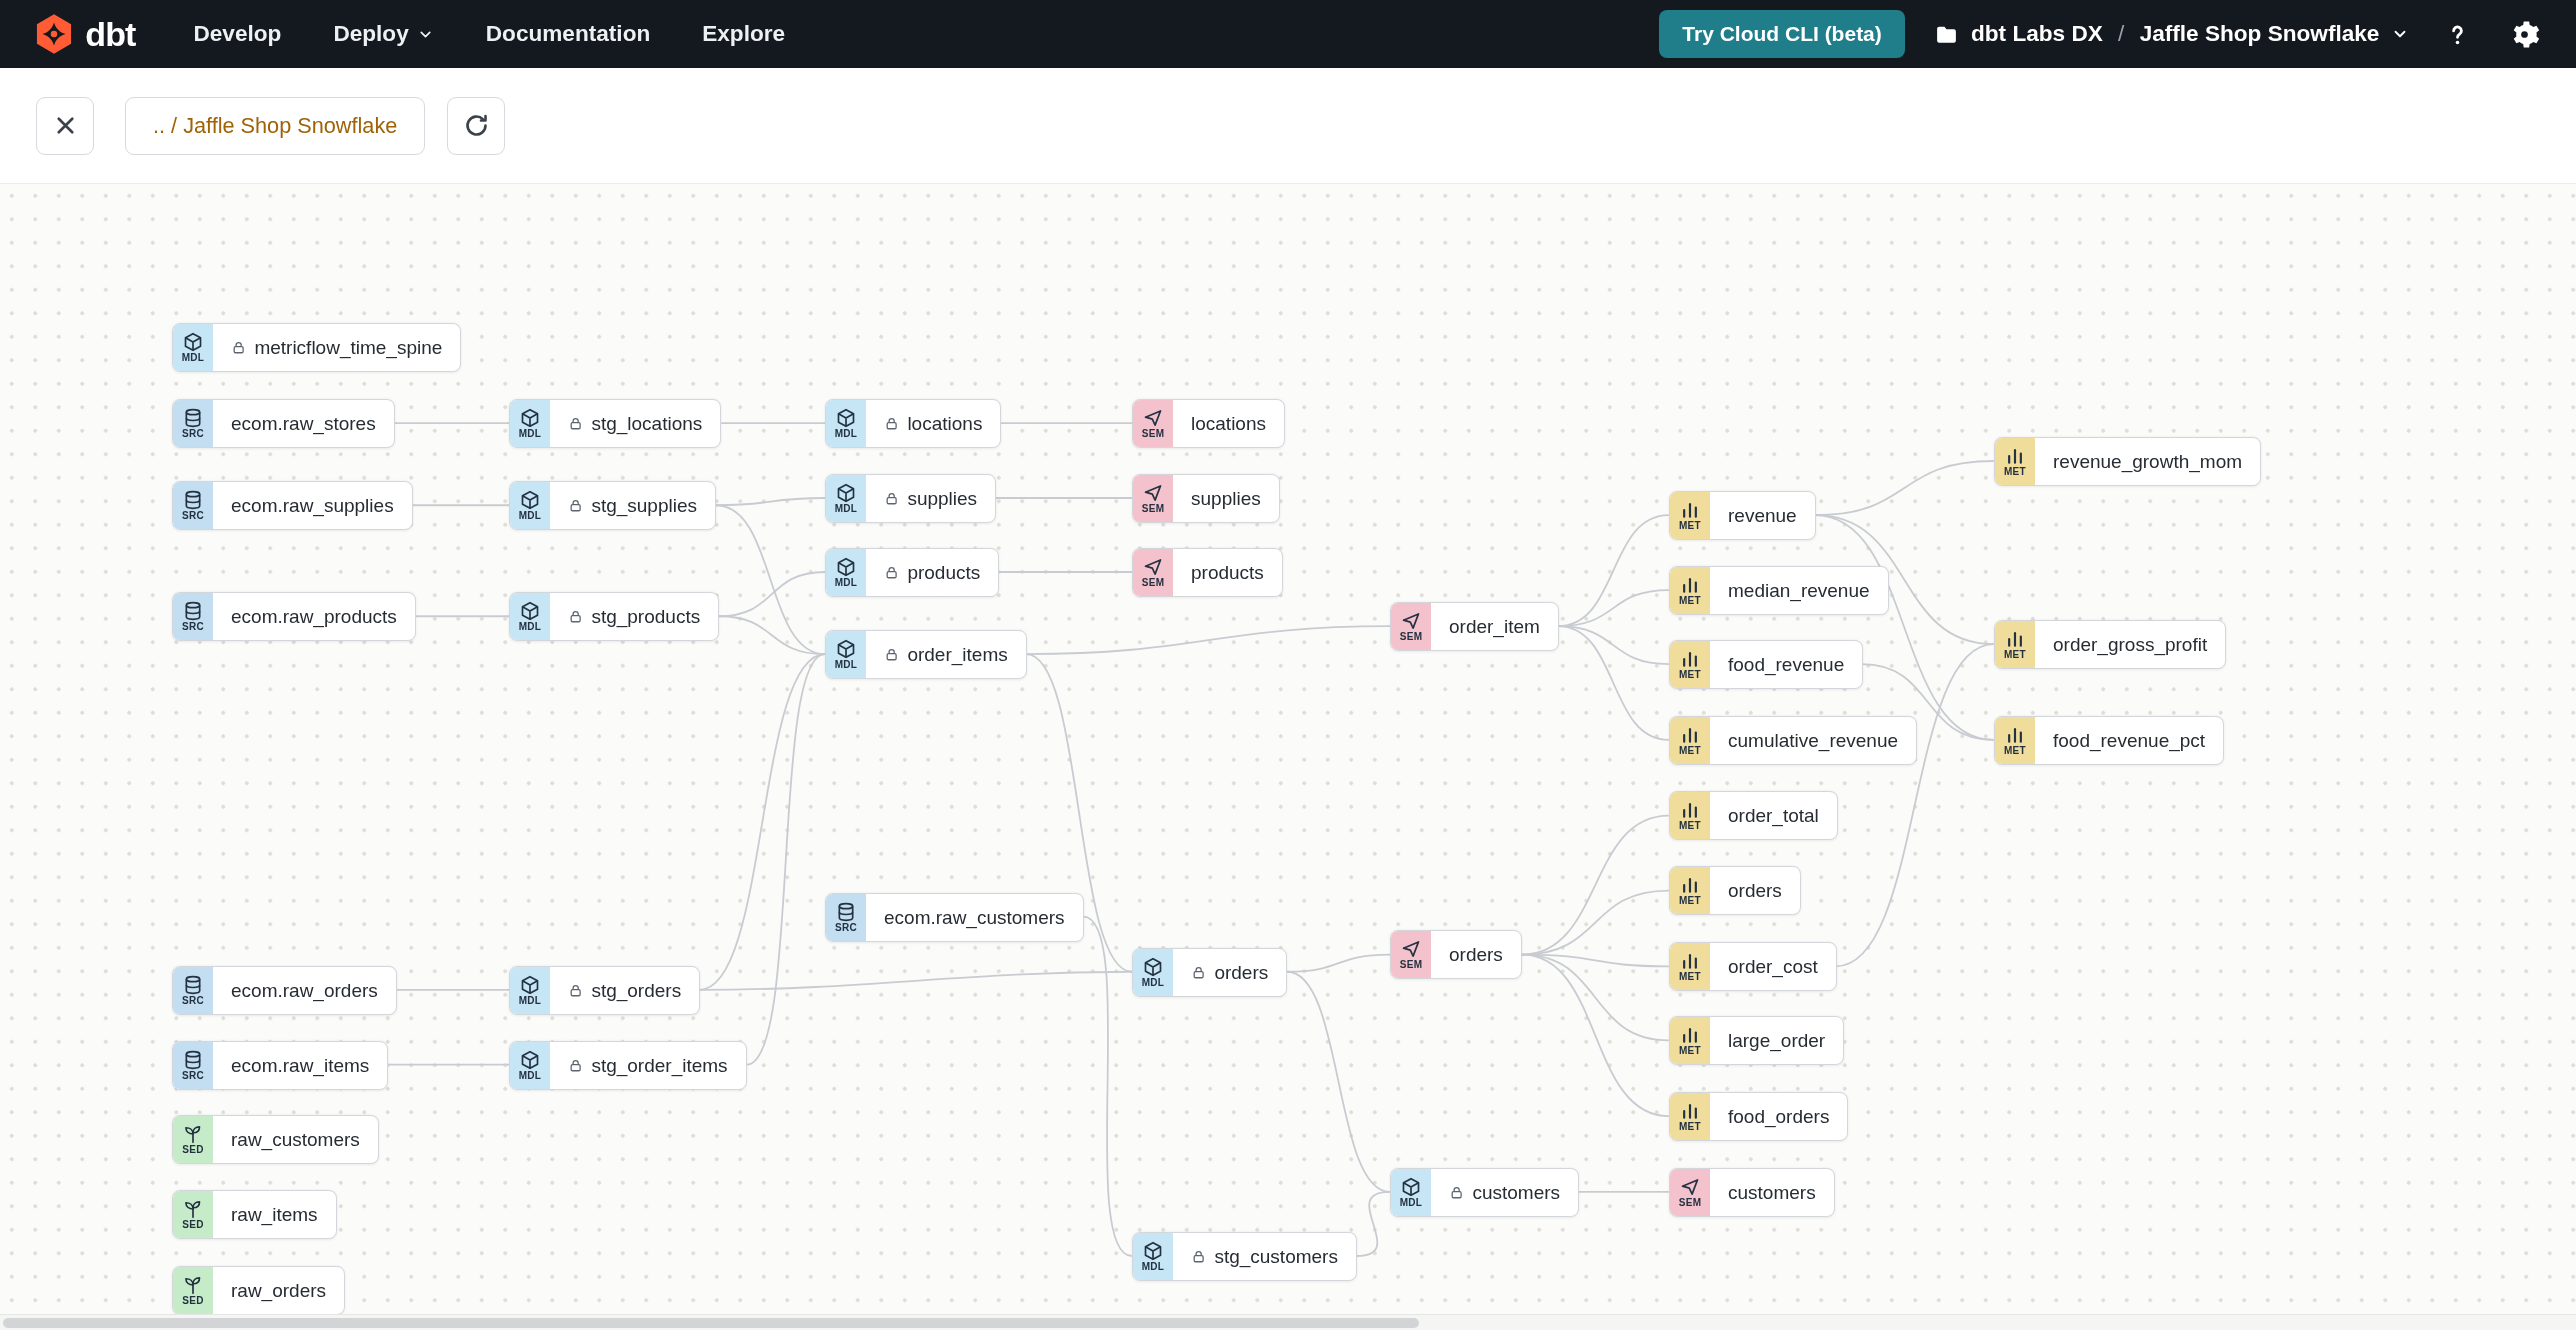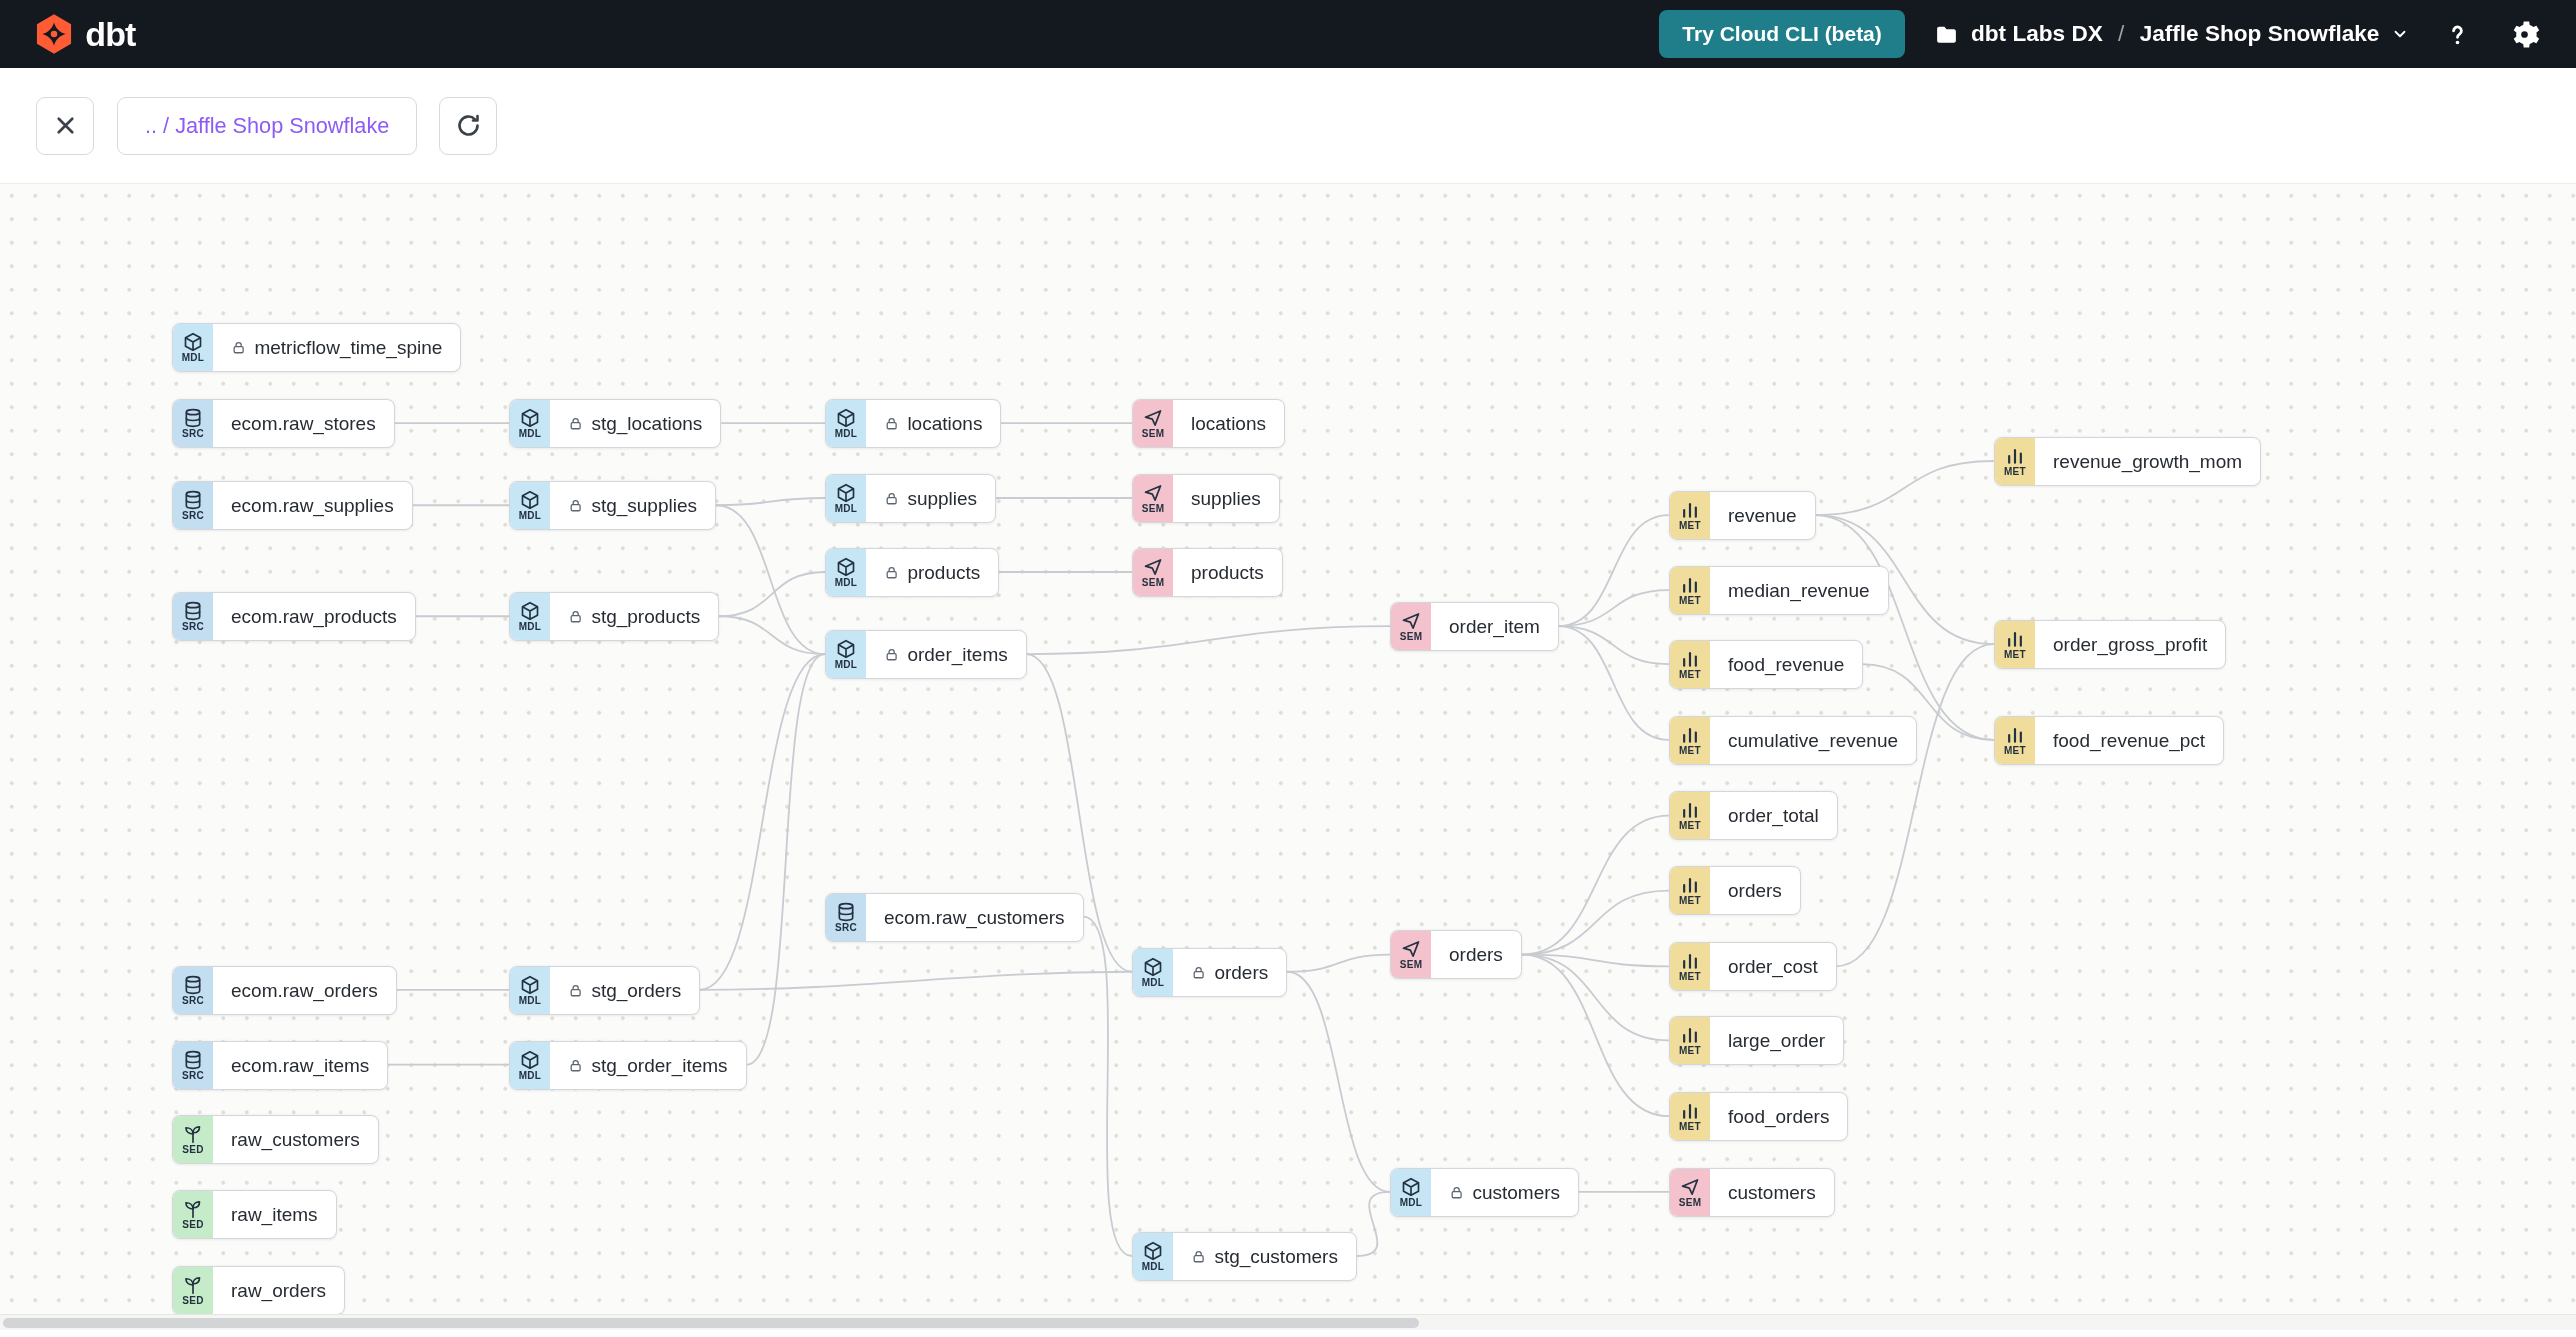--- a/index.html
+++ b/index.html
@@ -32,22 +32,22 @@
   
   .toolbar {
     height:116px; background:#fff; display:flex; align-items:center;
     padding:0 36px; border-bottom:0.9px solid #ededee;
   }
   .icon-btn {
     width:58px; height:58px; border:0.9px solid #d6d9de; border-radius:9px; background:#fff;
     display:flex; align-items:center; justify-content:center; cursor:pointer; flex:none;
   }
   .breadcrumb {
-    margin-left:23px; height:58px; border:0.9px solid #d6d9de; border-radius:9px;
-    display:flex; align-items:center; padding:0 27px; font-size:21.7px; color:#8b5cf6; white-space:nowrap;
+    margin-left:31px; height:58px; border:0.9px solid #d6d9de; border-radius:9px;
+    display:flex; align-items:center; padding:0 27px; font-size:21.7px; color:#a16207; white-space:nowrap;
   }
   .search {
     margin-left:auto; width:1119px; height:58px; border:0.9px solid #c5c9cf; border-radius:9px;
     display:flex; align-items:center; padding:0 20px; gap:14.4px; background:#fff;
   }
   .search input {
     flex:1; border:none; outline:none; font-family:inherit; font-size:22.6px; color:#30353c; background:transparent;
   }
   .search input::placeholder { color:#687180; }
   .refresh-btn { margin-left:21.7px; }
@@ -88,20 +88,37 @@
 <div class="navbar">
   <div class="logo">
     <svg viewBox="0 0 32 32" width="42" height="42">
       <path fill="#ff5c35" d="M16 1 L29 8.5 V23.5 L16 31 L3 23.5 V8.5 Z"></path>
       <path fill="#14191f" d="M16 7.2 C17.2 11.6 20.4 14.8 24.8 16 C20.4 17.2 17.2 20.4 16 24.8 C14.8 20.4 11.6 17.2 7.2 16 C11.6 14.8 14.8 11.6 16 7.2 Z"></path>
       <circle cx="16" cy="16" r="2.5" fill="#ff5c35"></circle>
     </svg>
     <span class="logo-word">dbt</span>
   </div>
 
+  <nav class="nav-items">
+    <div class="nav-item">
+      <span>Develop</span>
+    </div>
+    <div class="nav-item">
+      <span>Deploy</span>
+      <svg viewBox="0 0 24 24" width="17" height="17">
+          <path d="M6 9l6 6 6-6" fill="none" stroke="#eef1f4" stroke-width="2.4" stroke-linecap="round" stroke-linejoin="round"></path>
+        </svg>
+    </div>
+    <div class="nav-item">
+      <span>Documentation</span>
+    </div>
+    <div class="nav-item active">
+      <span>Explore</span>
+    </div>
+  </nav>
 
   <div class="nav-right">
     <button class="cli-btn">Try Cloud CLI (beta)</button>
 
     <div class="account">
       <svg viewBox="0 0 24 24" width="25" height="25">
         <path fill="#ffffff" d="M3 6.5A2 2 0 0 1 5 4.5h5l2 2.5h7a2 2 0 0 1 2 2V18a2 2 0 0 1-2 2H5a2 2 0 0 1-2-2V6.5z"></path>
       </svg>
       <span>dbt Labs DX</span>
       <span class="slash">/</span>

